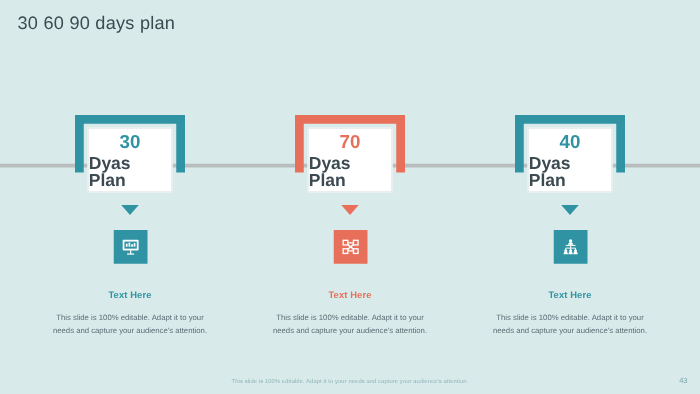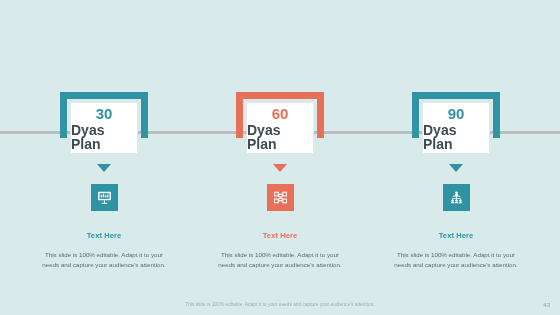--- a/index.html
+++ b/index.html
@@ -158,20 +158,21 @@
     bottom: 7px;
     font-size: 6px;
     color: #7fa8ae;
   }
 </style>
 </head>
 <body>
 
 <div class="slide">
 
+  <div class="slide-title">30 60 90 days plan</div>
 
   <div class="baseline"></div>
 
   <div class="columns">
 
     <div class="col col-0">
       <div class="bracket-wrap">
         <div class="bracket" style="border-color:#2f93a3;"></div>
         <div class="card">
           <div class="card-num" style="color:#2f93a3;">30</div>
@@ -192,21 +193,21 @@
         </svg>
       </div>
       <div class="text-here" style="color:#2f93a3;">Text Here</div>
       <div class="body-copy">This slide is 100% editable. Adapt it to your needs and capture your audience's attention.</div>
     </div>
 
     <div class="col col-1">
       <div class="bracket-wrap">
         <div class="bracket" style="border-color:#e8705a;"></div>
         <div class="card">
-          <div class="card-num" style="color:#e8705a;">60</div>
+          <div class="card-num" style="color:#e8705a;">70</div>
           <div class="card-label">Dyas Plan</div>
         </div>
       </div>
       <div class="arrow" style="border-top-color:#e8705a;"></div>
       <div class="icon-tile" style="background:#e8705a;">
         <svg width="17" height="17" viewBox="0 0 24 24" aria-hidden="true">
           <path d="M6.5 7.5 L17.5 7.5 M6.5 7.5 L17.5 16.5 M17.5 7.5 L6.5 16.5 M6.5 16.5 L17.5 16.5" stroke="#ffffff" stroke-width="1.6" fill="none" stroke-linecap="round"></path>
           <rect x="3.6" y="4.6" width="5.2" height="5.2" fill="#e8705a" stroke="#ffffff" stroke-width="1.5"></rect>
           <rect x="15.2" y="4.6" width="5.2" height="5.2" fill="#e8705a" stroke="#ffffff" stroke-width="1.5"></rect>
           <rect x="3.6" y="14.2" width="5.2" height="5.2" fill="#e8705a" stroke="#ffffff" stroke-width="1.5"></rect>
@@ -214,21 +215,21 @@
         </svg>
       </div>
       <div class="text-here" style="color:#e8705a;">Text Here</div>
       <div class="body-copy">This slide is 100% editable. Adapt it to your needs and capture your audience's attention.</div>
     </div>
 
     <div class="col col-2">
       <div class="bracket-wrap">
         <div class="bracket" style="border-color:#2f93a3;"></div>
         <div class="card">
-          <div class="card-num" style="color:#2f93a3;">90</div>
+          <div class="card-num" style="color:#2f93a3;">40</div>
           <div class="card-label">Dyas Plan</div>
         </div>
       </div>
       <div class="arrow" style="border-top-color:#2f93a3;"></div>
       <div class="icon-tile" style="background:#2f93a3;">
         <svg width="17" height="17" viewBox="0 0 24 24" aria-hidden="true">
           <path d="M12 7.8 L12 10.4 M6.5 13.4 L17.5 13.4 M6.5 13.4 L6.5 15.4 M12 10.4 L12 15.4 M17.5 13.4 L17.5 15.4 M12 10.4 L6.5 10.4 M12 10.4 L17.5 10.4" stroke="#ffffff" stroke-width="1.1" fill="none"></path>
           <circle cx="12" cy="5.4" r="1.9" fill="#ffffff"></circle>
           <path d="M9.1 9.6 a2.9 2.9 0 0 1 5.8 0 z" fill="#ffffff"></path>
           <circle cx="6.5" cy="16.4" r="1.7" fill="#ffffff"></circle>

